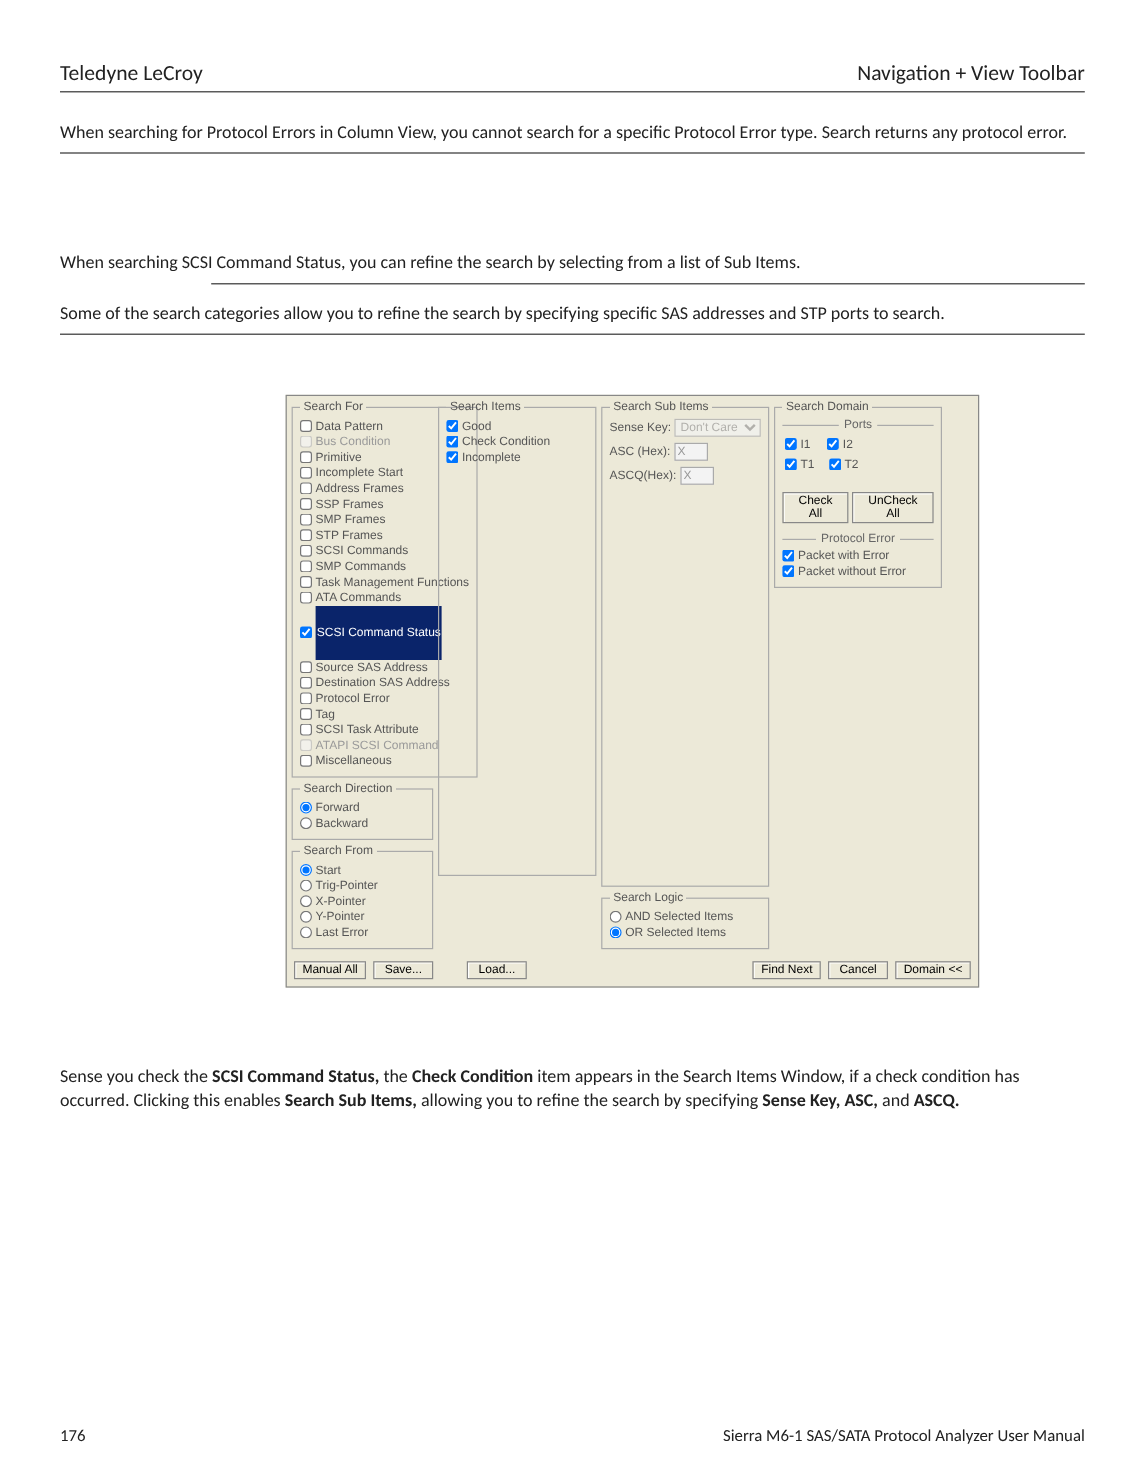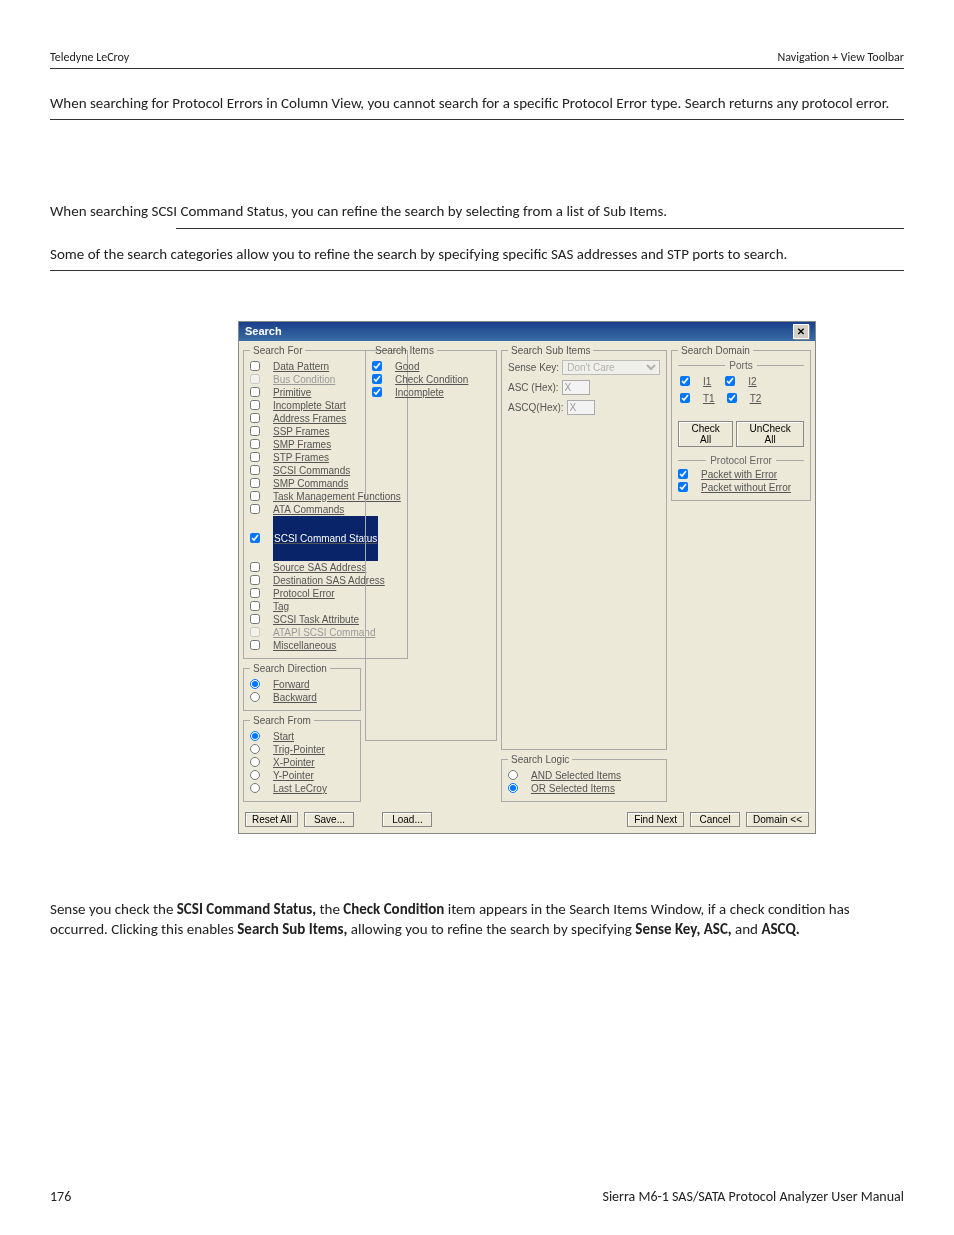--- a/index.html
+++ b/index.html
@@ -15,21 +15,21 @@
     box-sizing: border-box;
     position: relative;
     min-height: 1235px;
   }
   .top-header {
     display: flex;
     justify-content: space-between;
     border-bottom: 1px solid #333;
     margin-bottom: 24px;
     padding-bottom: 4px;
-    font-size: 12px;
+    font-size: 18px;
   }
   .content-block {
     margin-right: 0;
   }
   .para {
     margin-bottom: 6px;
     line-height: 1.35;
   }
   .para b { font-weight: bold; }
   .hr {
@@ -80,30 +80,29 @@
     padding: 4px 6px 6px 6px;
     margin: 0 0 4px 0;
   }
   fieldset legend {
     font-size: 10px;
     color: #555;
     padding: 0 3px;
   }
   .col1 { width: 118px; }
   .col2 { width: 132px; }
-  .col3 { width: 166px; display:flex; flex-direction:column;}
+  .col3 { width: 140px; display:flex; flex-direction:column;}
   .col4 { width: 140px; }
   .chk, .rad {
     display: flex;
     align-items: center;
-    gap: 13px;
+    gap: 3px;
     padding: 0;
     line-height: 13px;
     white-space: nowrap;
-    text-decoration: underline;
   }
   .chk input, .rad input {
     margin: 0;
     width: 10px; height: 10px;
   }
   .highlighted {
     background: #0a246a;
     color: #fff;
     padding: 16px 1px;
   }
@@ -169,24 +168,20 @@
   <div class="content-block">
     <p class="para">When searching SCSI Command Status, you can refine the search by selecting from a list of Sub Items.</p>
   </div>
   <hr class="hr" style="margin-left:126px; margin-bottom:6px;">
   <div class="content-block">
     <p class="para">Some of the search categories allow you to refine the search by specifying specific SAS addresses and STP ports to search.</p>
   </div>
   <hr class="hr" style="margin-left:0;">
 
   <div class="dialog">
-    <div class="title-bar">
-      <span>Search</span>
-      <span class="close">✕</span>
-    </div>
     <div class="dlg-body">
 
       <div class="col1">
         <fieldset>
           <legend>Search For</legend>
           <div id="sf-list">
               <label class="chk">
                 <input type="checkbox" style="">
                 <span>Data Pattern</span>
               </label>
@@ -292,21 +287,21 @@
           <label class="rad">
               <input type="radio" style="">
               <span>X-Pointer</span>
             </label>
           <label class="rad">
               <input type="radio" style="">
               <span>Y-Pointer</span>
             </label>
           <label class="rad">
               <input type="radio" style="">
-              <span>Last LeCroy</span>
+              <span>Last Error</span>
             </label>
         </fieldset>
       </div>
 
       <div class="col2">
         <fieldset style="height:384px;">
           <legend>Search Items</legend>
           <label class="chk">
               <input type="checkbox" checked="" style="">
               <span>Good</span>
@@ -395,21 +390,21 @@
               <span>Packet with Error</span>
             </label>
           <label class="chk">
               <input type="checkbox" checked="" style="">
               <span>Packet without Error</span>
             </label>
         </fieldset>
       </div>
     </div>
     <div class="btns-row">
-      <button class="btn">Reset All</button>
+      <button class="btn">Manual All</button>
       <button class="btn">Save...</button>
       <span style="width:16px;"></span>
       <button class="btn">Load...</button>
       <span style="flex:1;"></span>
       <button class="btn">Find Next</button>
       <button class="btn">Cancel</button>
       <button class="btn">Domain &lt;&lt;</button>
     </div>
   </div>
 

